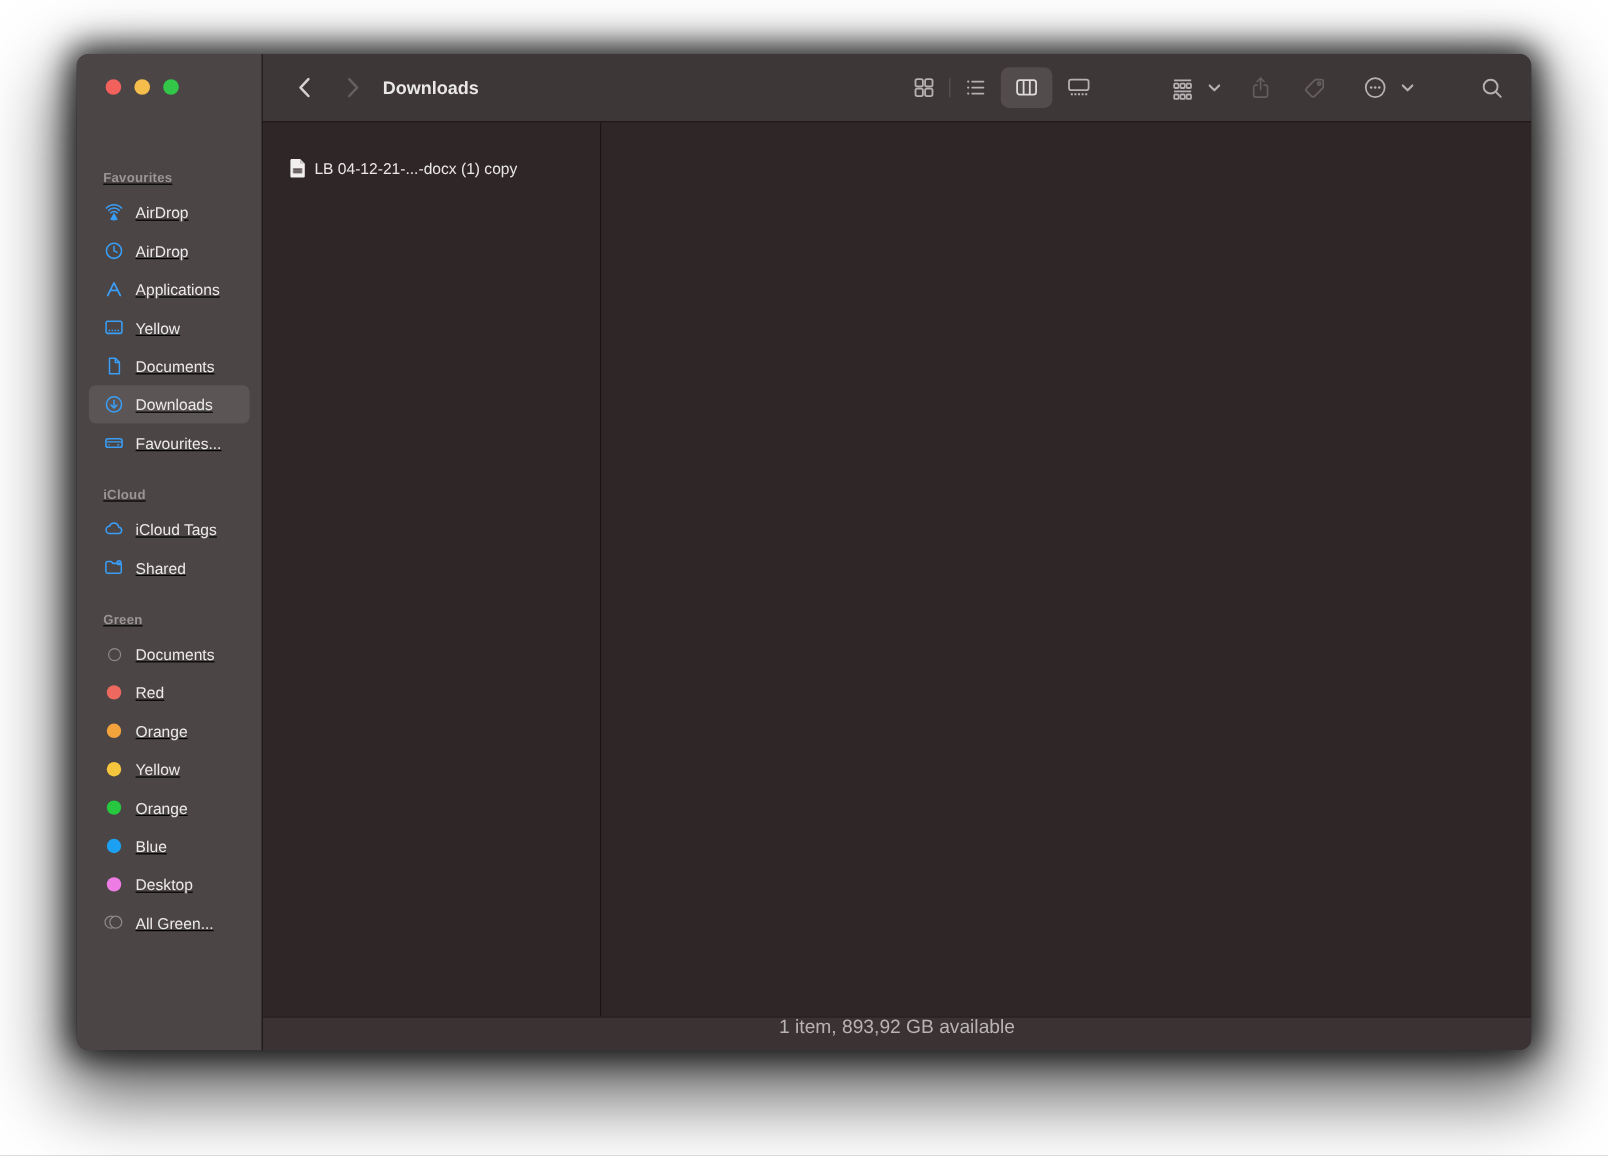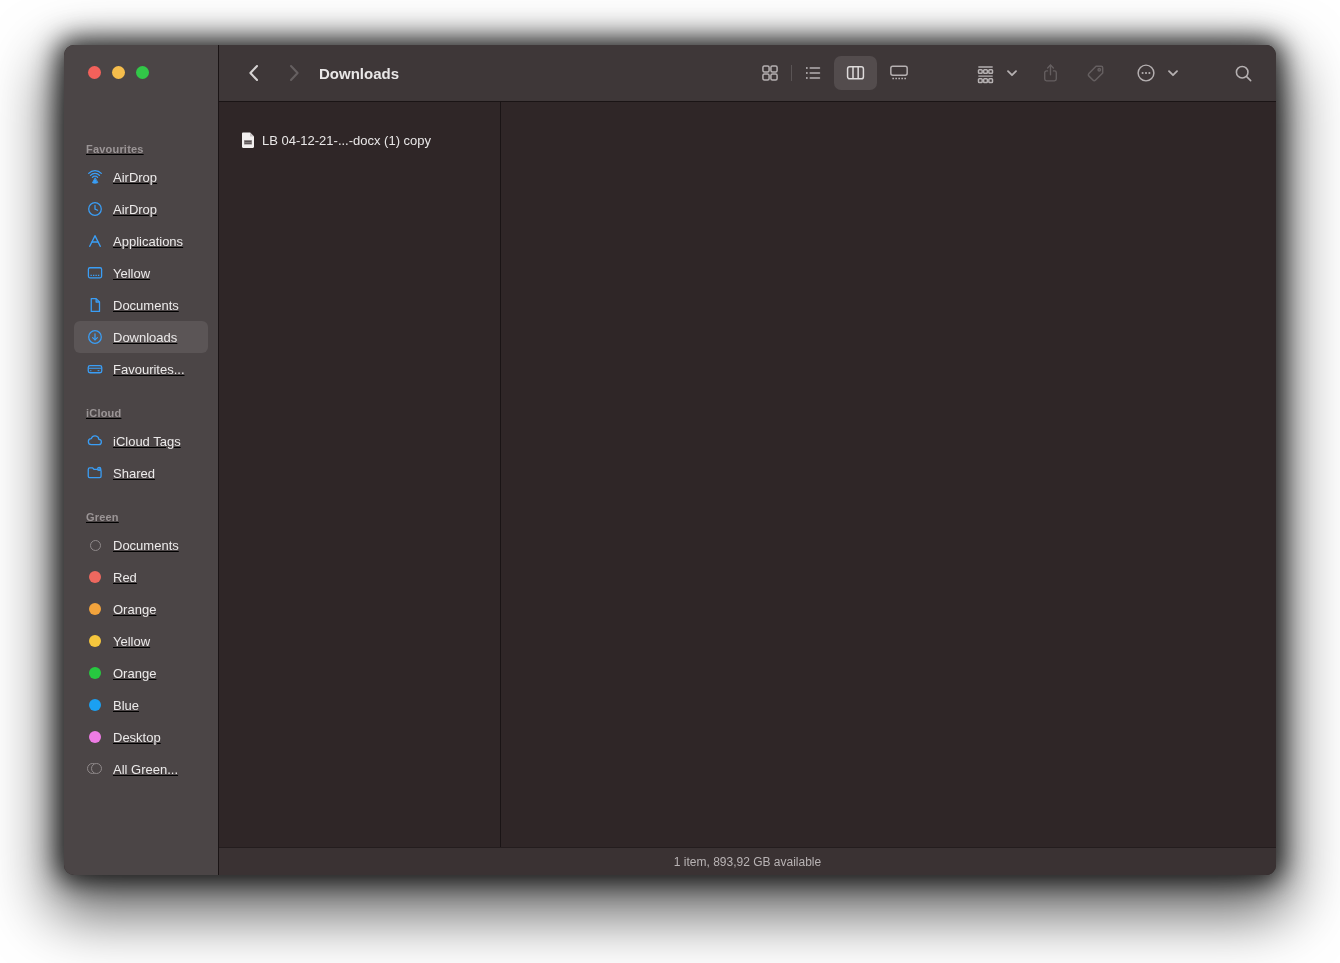--- a/index.html
+++ b/index.html
@@ -55,21 +55,21 @@
   .seg.selected { background:#534c4d; color:#dedbdb; }
   .seg-sep { position:absolute; left:43px; top:9px; width:1px; height:16px; background:#5a5455; }
   .chev { margin-left:5px; }
 
   
   .content { flex:1; display:flex; min-height:0; background:#2f2627; }
   .col1 { width:282px; min-width:282px; border-right:1px solid #1a1415; padding-top:26px; }
   .file-row { height:24px; margin:0 6px; padding-left:16px; display:flex; align-items:center; gap:7px; border-radius:5px; font-size:13px; color:#e9e7e7; white-space:nowrap; }
   .col2 { flex:1; }
 
-  .statusbar { flex:0 0 28px; background:#3a3233; border-top:1px solid #241d1e; display:flex; align-items:center; justify-content:center; font-size:12px; color:#b8b3b4; }
+  .statusbar { flex:0 0 28px; background:#3a3233; border-top:1px solid #241d1e; display:flex; justify-content:center; font-size:16px; color:#b8b3b4; }
 </style>
 </head>
 <body>
 
 <div class="stage">
   <div class="window">
 
     <div class="sidebar">
       <div class="traffic">
         <span style="background:#f2615b"></span>

